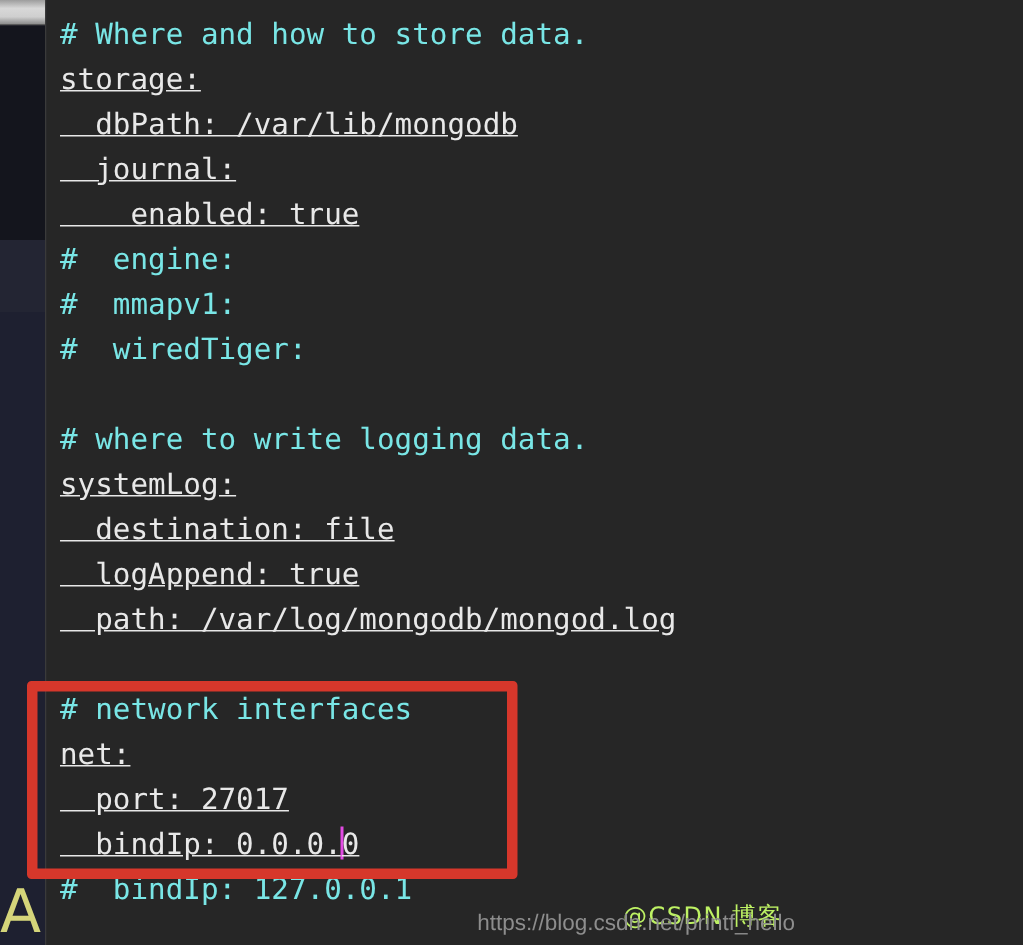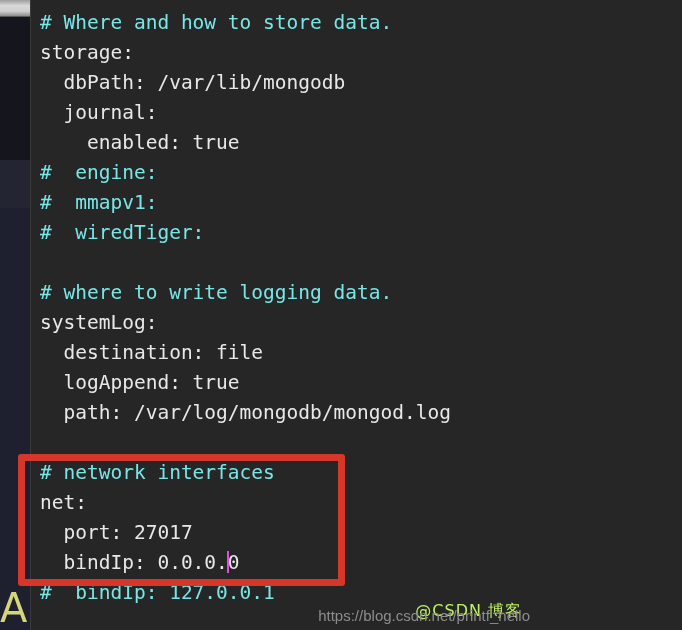--- a/index.html
+++ b/index.html
@@ -87,20 +87,21 @@
   .line {
     height: 30px;
     padding-left: 9px;
     white-space: pre;
   }
   .cm {         
     color: #79e6e6;
   }
   .tx {         
     color: #e8e8e8;
+    text-decoration: underline;
   }
   .blank { color: transparent; }
 
   
   .caret {
     display: inline-block;
     width: 2px;
     height: 22px;
     background: #e24ae2;
     vertical-align: -4px;

